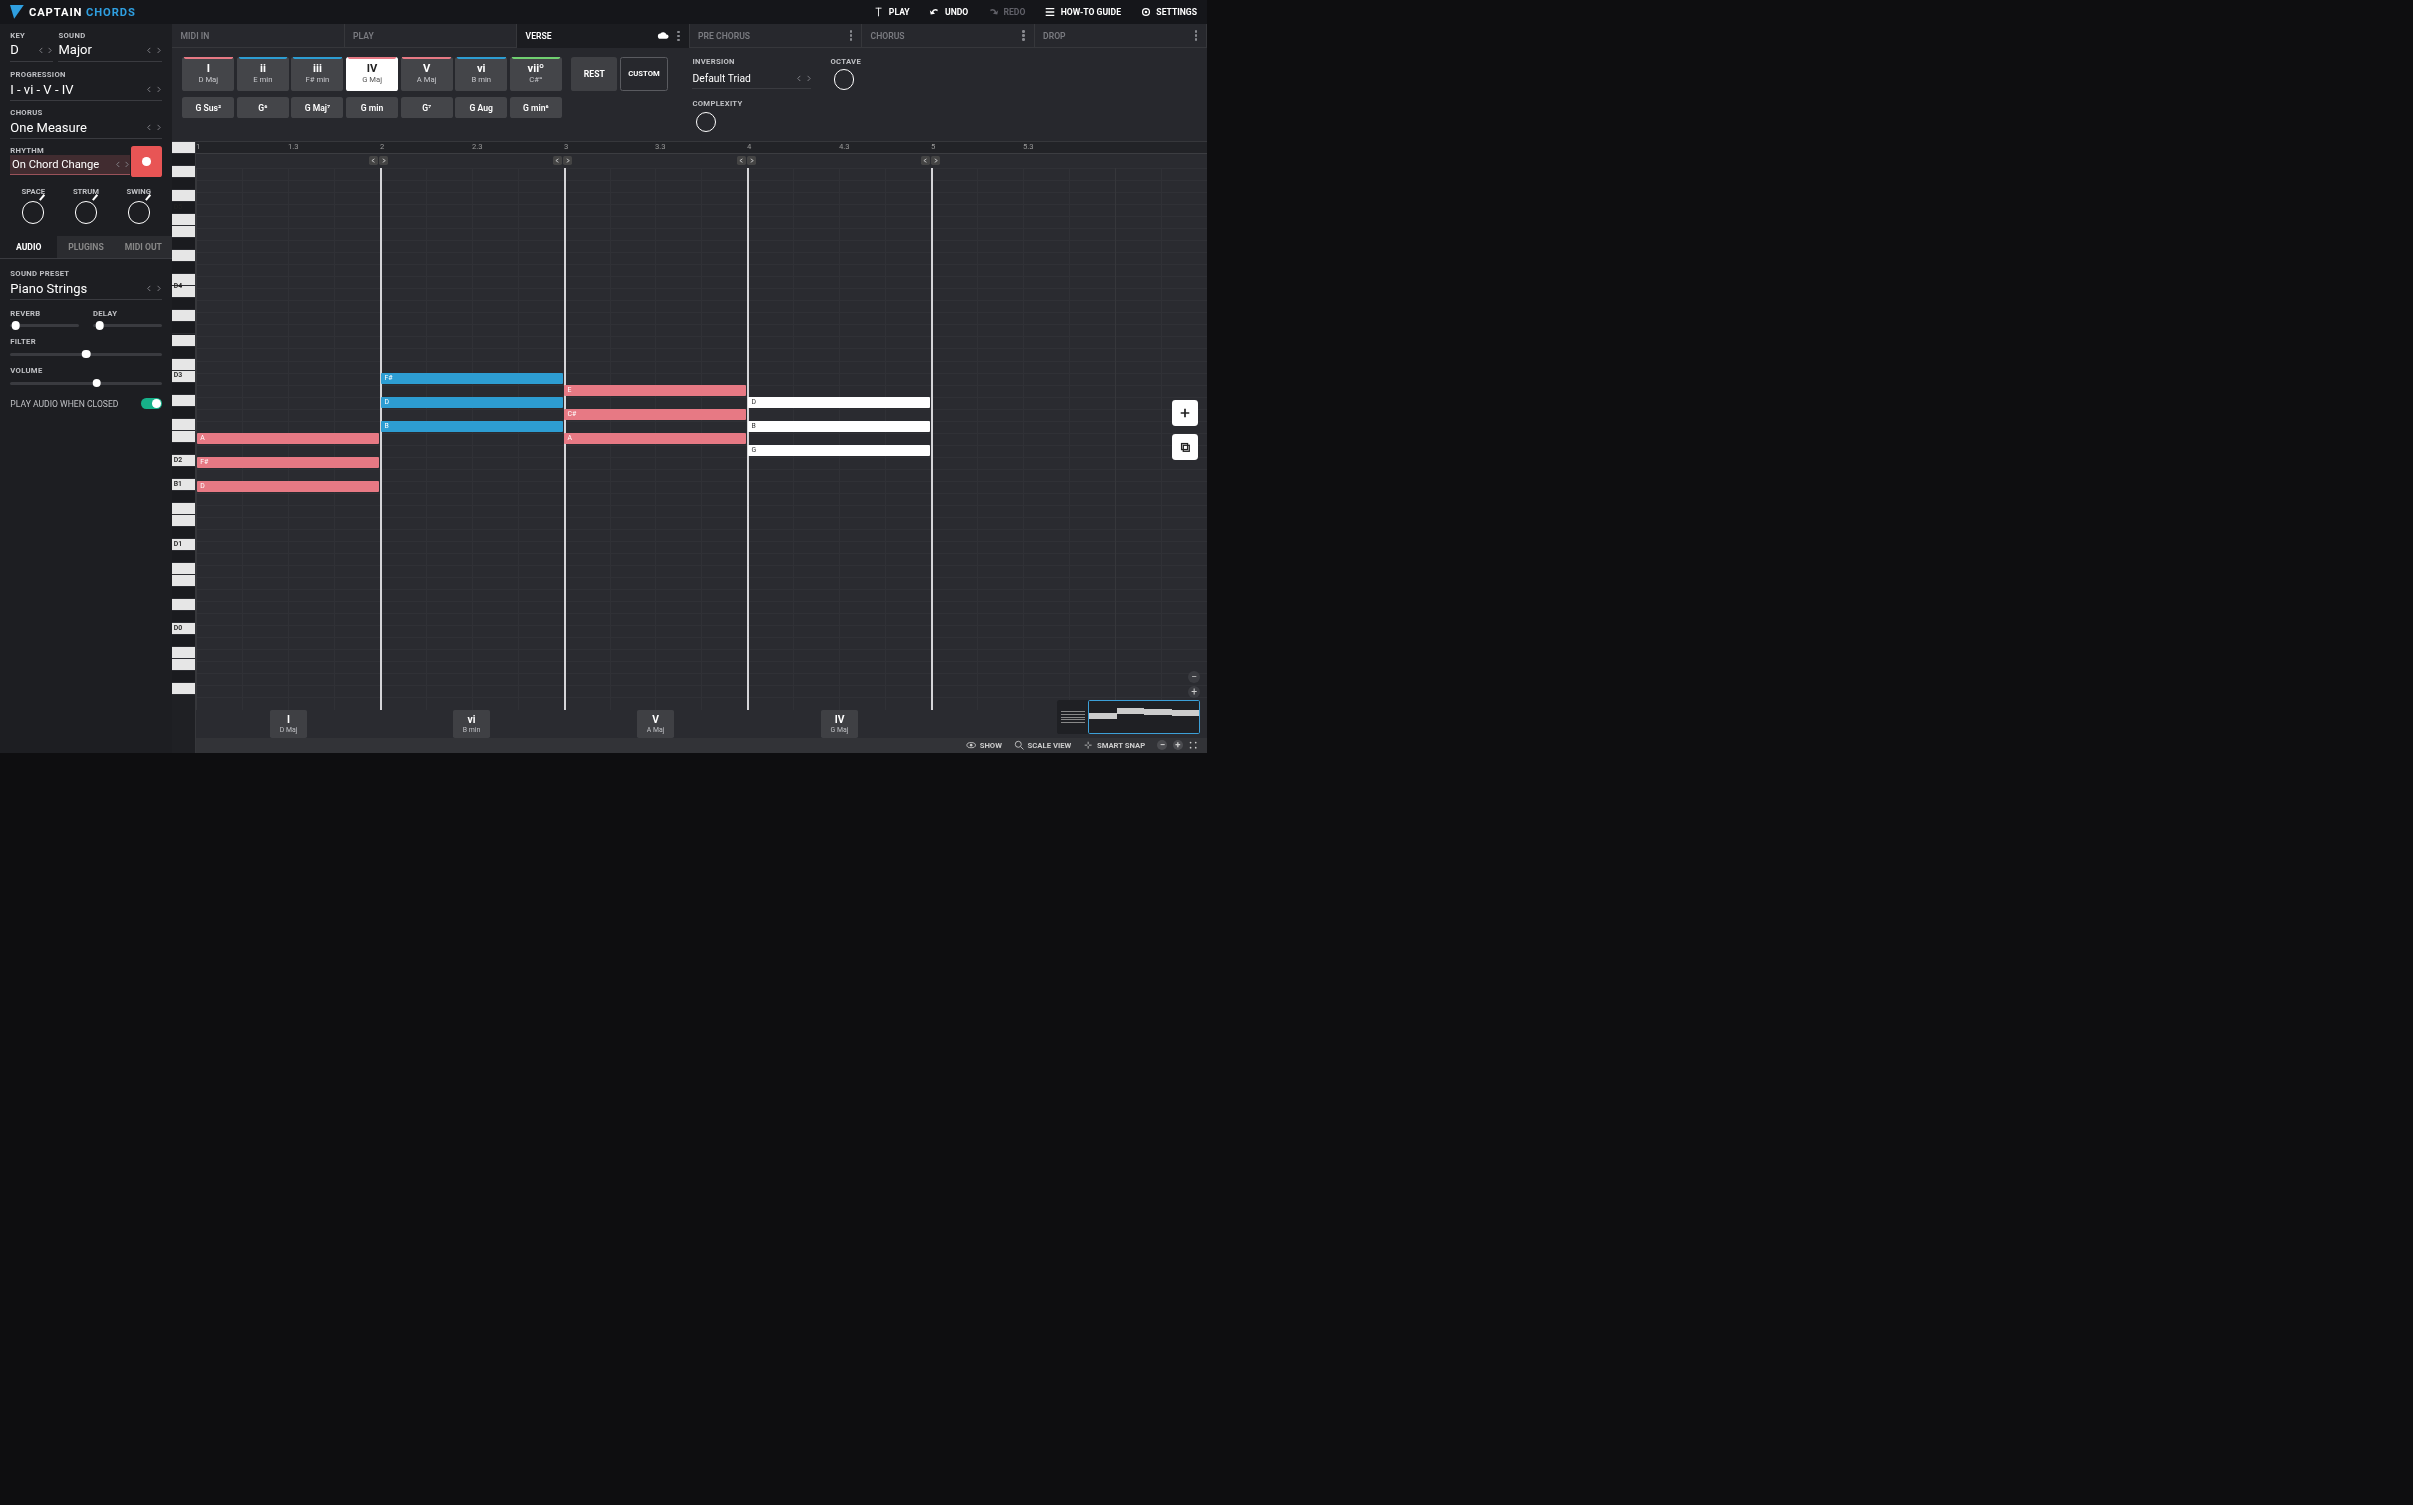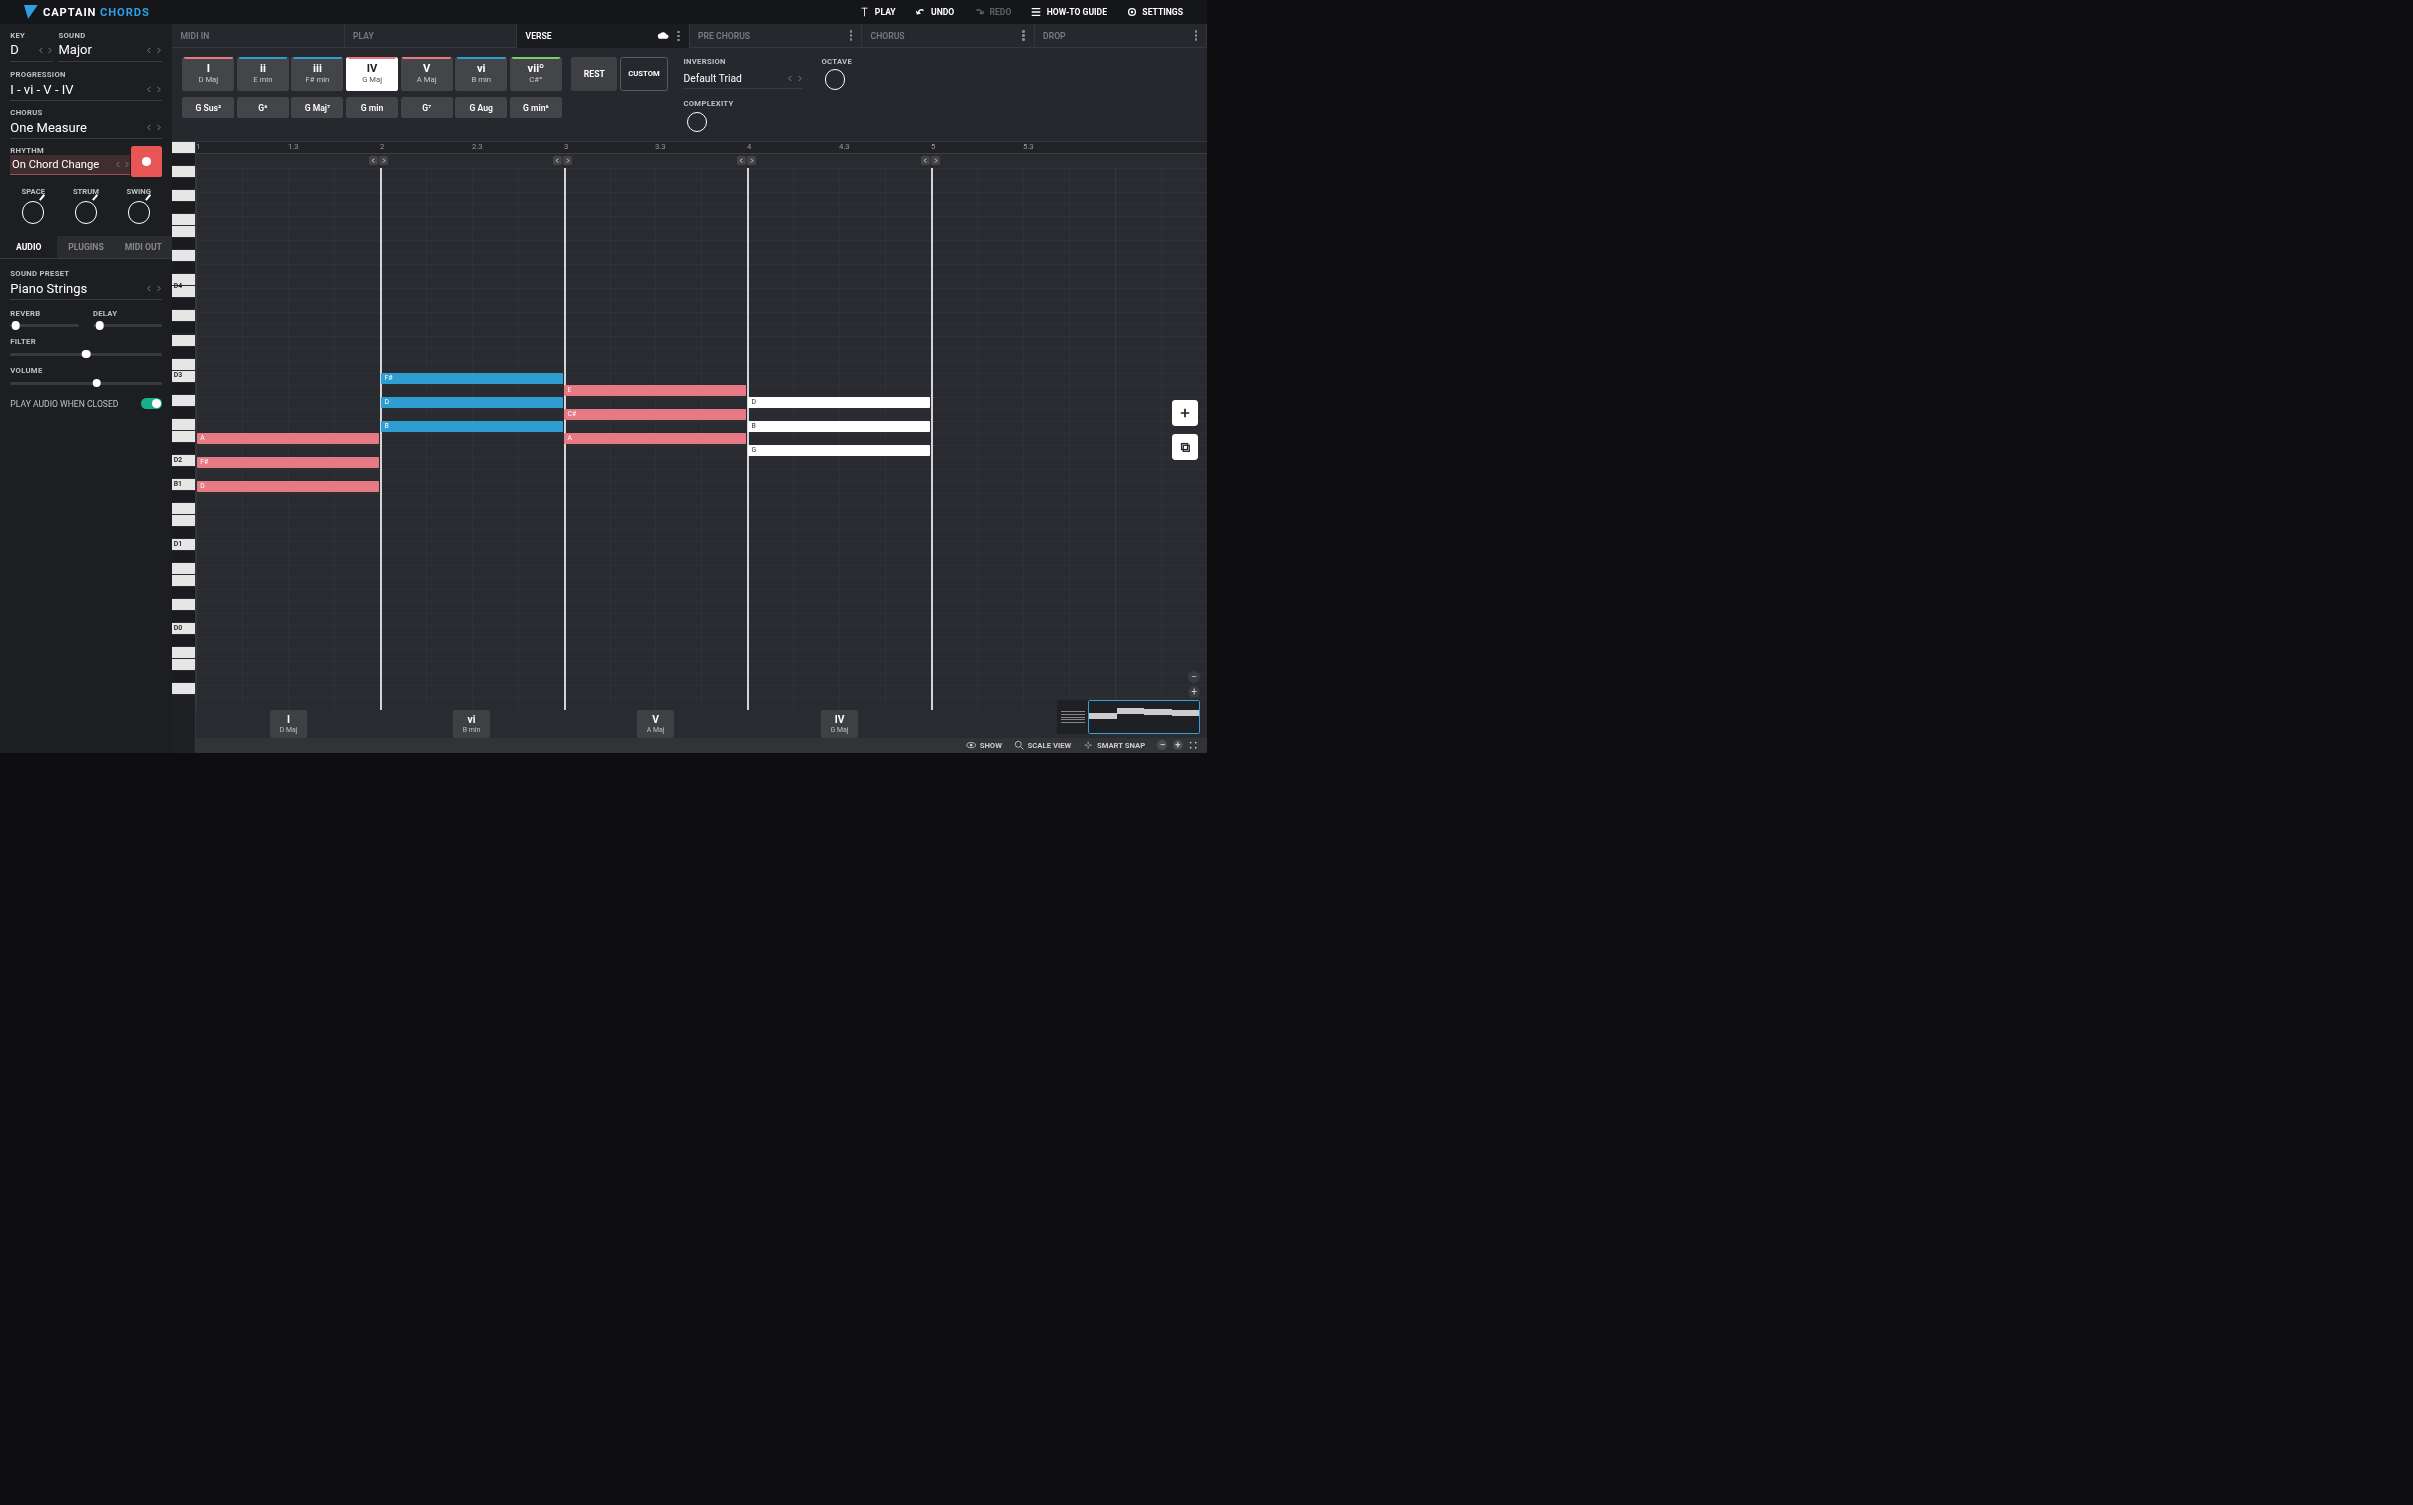--- a/index.html
+++ b/index.html
@@ -1,19 +1,19 @@
 <!DOCTYPE html>
 <html style="font-size:13.8px"><head>
 <meta charset="utf-8">
 <style>
 * { margin: 0; padding: 0; box-sizing: border-box; font-family: -apple-system, "Segoe UI", Roboto, sans-serif; }
 body { background: #0e0e10; color: #fff; overflow: hidden; width: 1207px; height: 753px; font-size: 9.5px; transform-origin: 0 0; }
 
 
-.topbar { height: 24px; background: #15161a; display: flex; align-items: center; padding: 0 24px; }
+.topbar { height: 24px; background: #15161a; display: flex; align-items: center; padding: 0 10px; }
 .logo-mark { width: 13.8px; height: 13.8px; margin-right: 5.2px; }
 .brand { font-weight: 700; font-size: 11.2px; letter-spacing: 0.9px; color: #fff; }
 .brand .chords { color: #2f9fe0; }
 .topbar-spacer { flex: 1; }
 .top-action { display: flex; align-items: center; gap: 4.3px; margin-left: 19px; color: #fff; font-weight: 700; font-size: 8.6px; cursor: pointer; }
 .top-action.disabled { color: #606068; }
 .top-action svg, .top-action .ico { width: 12px; height: 12px; }
 
 
 .main { display: flex; height: 729px; justify-content: center; }
@@ -71,21 +71,21 @@
 .chord-btn.main { width: 52px; height: 34px; }
 .chord-btn.main .stripe { position: absolute; top: 0; left: 1.7px; right: 1.7px; height: 2.6px; border-radius: 0 0 1.7px 1.7px; }
 .chord-btn.main .num { font-size: 11.2px; font-weight: 700; line-height: 1; }
 .chord-btn.main .name { font-size: 7.7px; color: #c8c9cd; margin-top: 0.9px; }
 .chord-btn.main.selected { background: #fff; color: #222; }
 .chord-btn.main.selected .name { color: #555; }
 .chord-btn.pill { width: 52px; height: 20.6px; font-size: 8.6px; font-weight: 600; }
 .chord-btn.plain { background: #3f4044; width: 46px; height: 34px; font-size: 8.6px; font-weight: 700; }
 .chord-btn.custom { width: 48px; height: 34px; background: transparent; border: 0.9px solid #5a5b60; font-size: 7.7px; font-weight: 700; }
 
-.right-ctrls { display: flex; gap: 19px; margin-left: 0; }
+.right-ctrls { display: flex; gap: 19px; margin-left: 9px; }
 .ctrl-group { display: flex; flex-direction: column; gap: 3.4px; }
 .ctrl-group .field-value { font-size: 10.3px; width: 119px; }
 .knob-sm-wrap { display: flex; flex-direction: column; align-items: flex-start; gap: 3.4px; }
 .knob-sm { width: 20.6px; height: 20.6px; border: 1.7px solid #fff; border-radius: 50%; position: relative; margin-left: 3.4px; }
 
 
 .piano-area { flex: 1; display: flex; position: relative; overflow: hidden; }
 .piano-keys { width: 24px; background: #1f2024; border-right: 0.9px solid #36373b; position: relative; }
 .piano-key { position: absolute; left: 0; right: 0; height: 12px; border-bottom: 0.9px solid #2a2b30; background: #e6e6e6; }
 .piano-key.black { background: #1a1b1f; }

